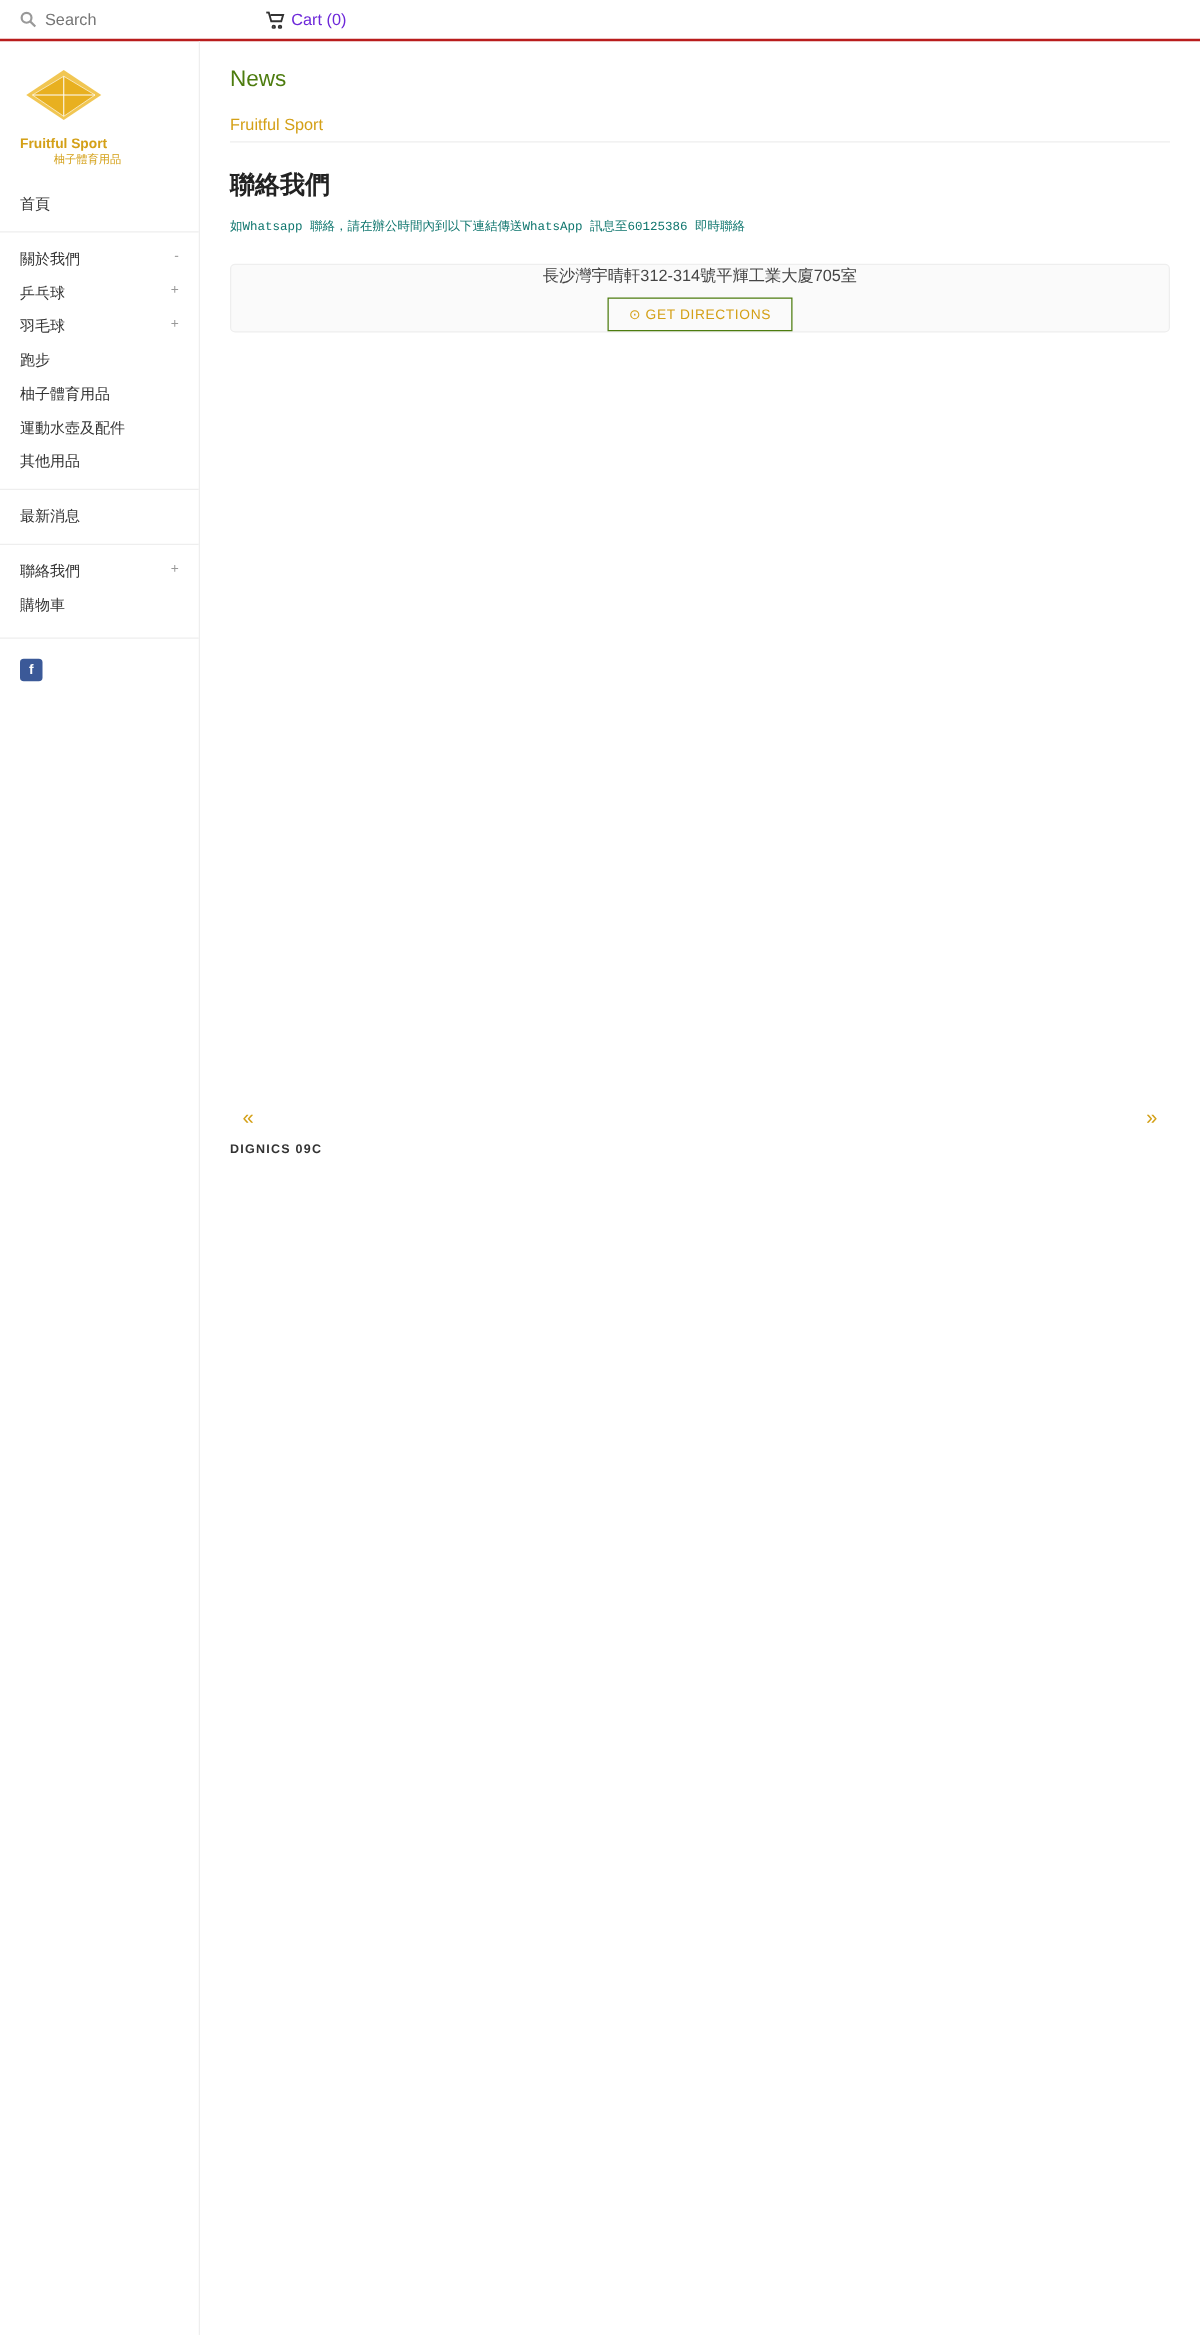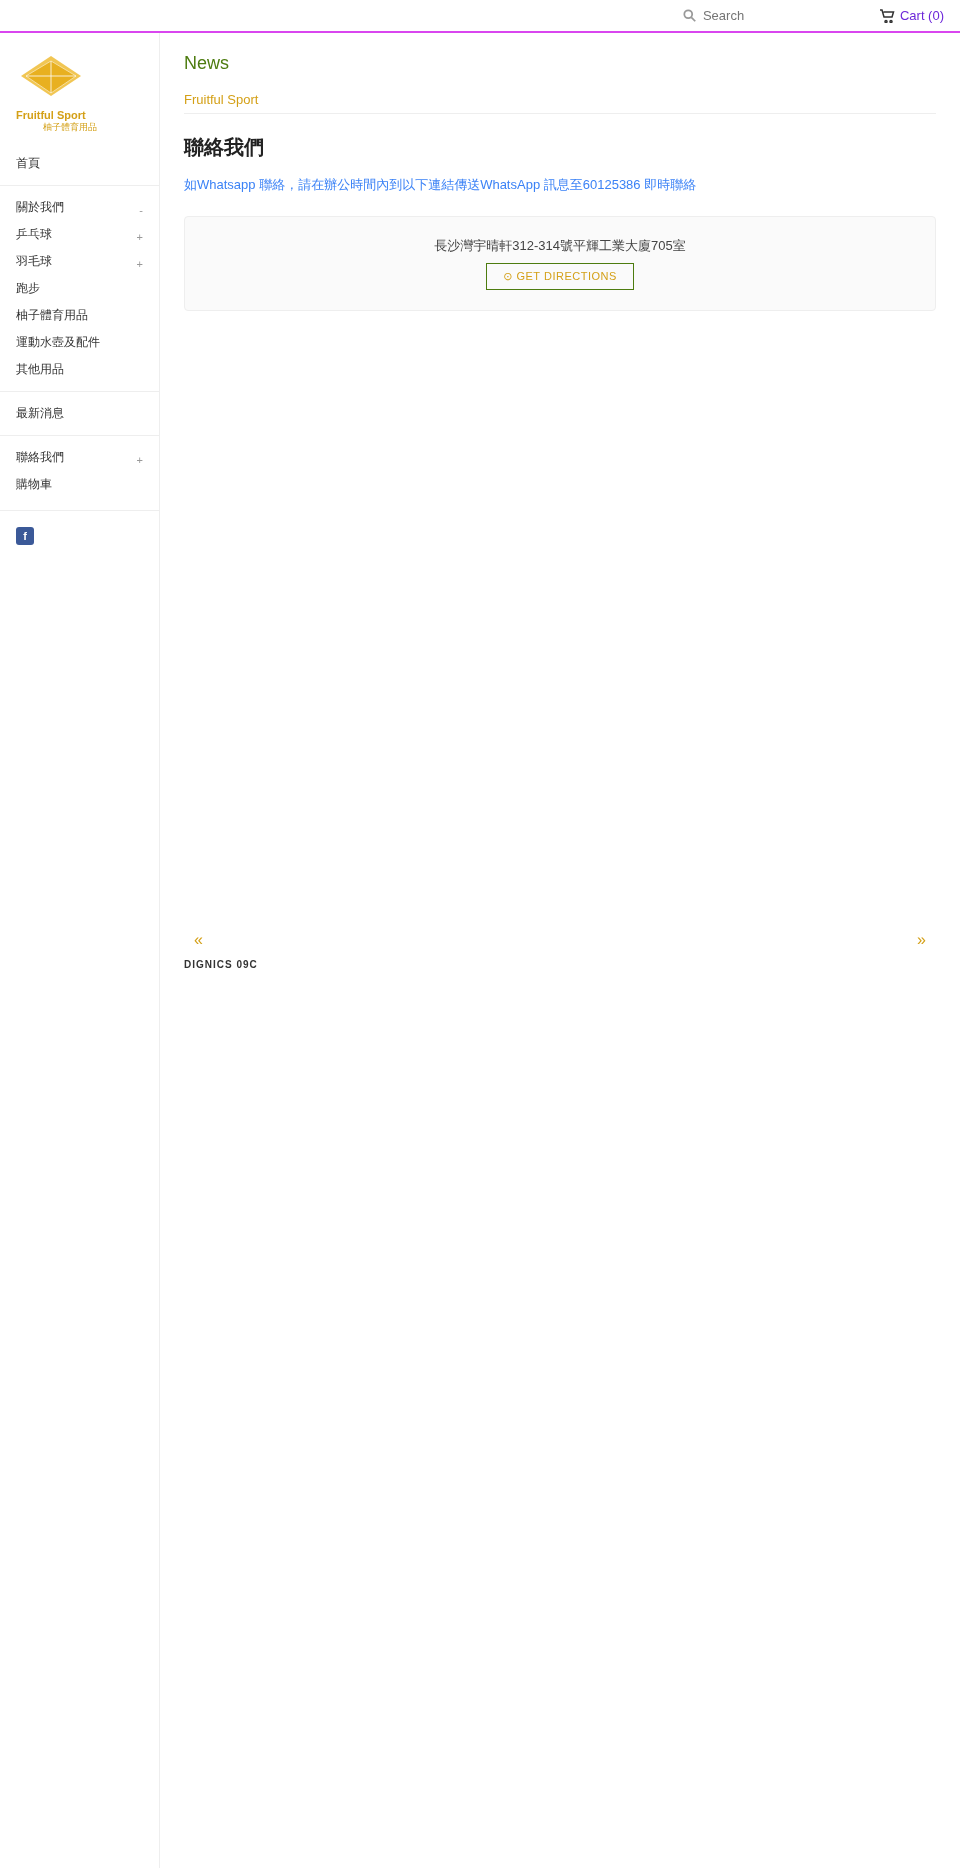--- a/index.html
+++ b/index.html
@@ -2,23 +2,23 @@
 <html><head>
   <meta charset="utf-8">
   <style>
     * { box-sizing: border-box; margin: 0; padding: 0; }
     body { font-family: Arial, sans-serif; background: #fff; color: #333; font-size: 13px; }
 
     
     .top-bar {
       display: flex;
       align-items: center;
-      justify-content: flex-end;
+      justify-content: flex-start;
       padding: 8px 16px;
-      border-bottom: 2px solid #d946ef;
+      border-bottom: 2px solid #b91c1c;
       background: #fff;
     }
     .search-area {
       display: flex;
       align-items: center;
       gap: 6px;
       color: #999;
     }
     .search-icon-svg { width: 14px; height: 14px; }
     .search-input {
@@ -48,21 +48,21 @@
       min-width: 160px;
       padding: 10px 0;
       border-right: 1px solid #eee;
     }
     .sidebar-nav { list-style: none; }
     .sidebar-nav li {
       padding: 5px 16px;
       font-size: 12px;
       color: #333;
       display: flex;
-      align-items: flex-end;
+      align-items: flex-start;
       justify-content: space-between;
       cursor: pointer;
       border-bottom: none;
     }
     .sidebar-divider { border: none; border-top: 1px solid #eee; margin: 8px 0; }
     .sidebar-social {
       padding: 8px 16px;
     }
     .fb-icon {
       width: 18px;
@@ -105,32 +105,32 @@
     .contact-section {
       margin-top: 20px;
     }
     .contact-title {
       font-size: 20px;
       font-weight: bold;
       margin-bottom: 14px;
       color: #222;
     }
     .contact-whatsapp {
-      font-size: 13px;
-      color: #3b82f6;
+      font-size: 10px;
+      color: #0f766e;
       margin-bottom: 20px;
       line-height: 1.6;
+      font-family: Liberation Mono, monospace;
     }
 
     
     .address-card {
       background: #fafafa;
       border: 1px solid #eee;
       border-radius: 4px;
-      padding: 20px;
       text-align: center;
       margin-top: 10px;
     }
     .address-chinese {
       font-size: 13px;
       color: #444;
       margin-bottom: 8px;
     }
     .address-english {
       font-size: 12px;

